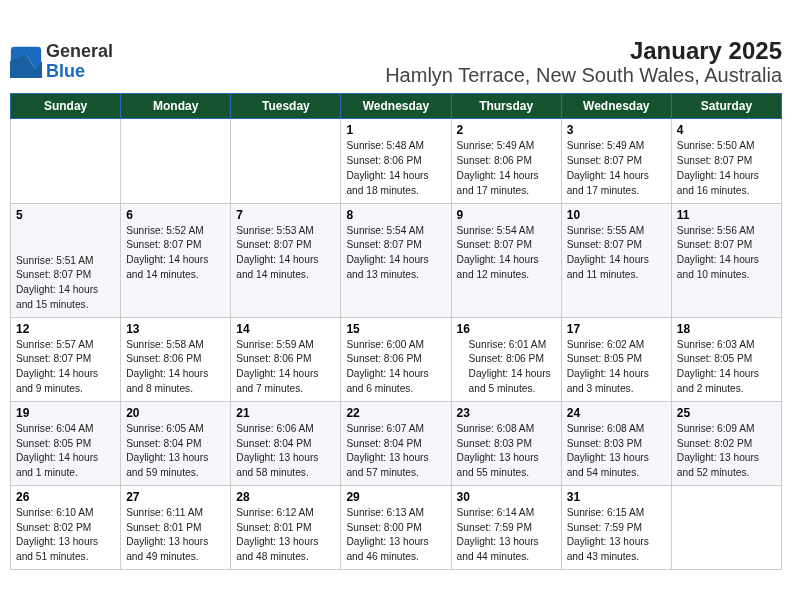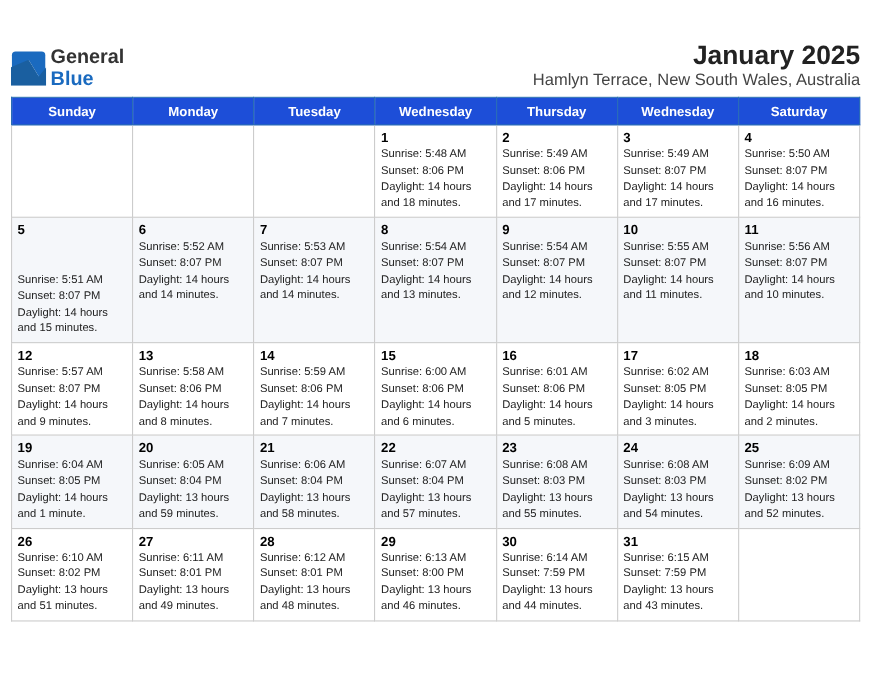--- a/index.html
+++ b/index.html
@@ -38,21 +38,21 @@
     .title-block {
       text-align: right;
     }
     .cal-title {
       font-size: 24px;
       font-weight: bold;
       color: #222;
       line-height: 1.1;
     }
     .cal-subtitle {
-      font-size: 15px;
+      font-size: 20px;
       color: #444;
     }
     table {
       width: 100%;
       border-collapse: collapse;
       font-size: 11px;
     }
     thead th {
       background: #2a6db5;
       color: #fff;
@@ -76,21 +76,21 @@
       margin-bottom: 2px;
     }
     .day-info {
       font-size: 10.2px;
       color: #222;
       line-height: 1.45;
     }
     .empty { background: #f9f9f9; }
     tr:nth-child(even) td { background: #f5f7fa; }
     tr:nth-child(odd) td { background: #fff; }
-    thead tr th { background: #1d4ed8; }
+    thead tr th { background: #14532d; }
   </style>
 </head>
 <body>
 
 <div class="header">
   <div class="logo">
     <svg class="logo-icon" width="38" height="38" viewBox="0 0 38 38">
       <rect x="1" y="1" width="36" height="36" rx="4" fill="#1a6abf"></rect>
       <polygon points="8,28 19,10 30,28" fill="white"></polygon>
       <polygon points="19,10 30,28 38,18 38,38 0,38 0,18" fill="#1a5fa0"></polygon>
@@ -228,21 +228,21 @@
         </td>
         <td>
           <span class="day-num">15</span>
           <div class="day-info" style="white-space: pre-line;">Sunrise: 6:00 AM
 Sunset: 8:06 PM
 Daylight: 14 hours
 and 6 minutes.</div>
         </td>
         <td>
           <span class="day-num">16</span>
-          <div class="day-info" style="white-space: pre-line;">Sunrise: 6:01 AM
+          <div class="day-info" style="white-space: pre-line; margin-left: 12px;">Sunrise: 6:01 AM
 Sunset: 8:06 PM
 Daylight: 14 hours
 and 5 minutes.</div>
         </td>
         <td>
           <span class="day-num">17</span>
           <div class="day-info" style="white-space: pre-line;">Sunrise: 6:02 AM
 Sunset: 8:05 PM
 Daylight: 14 hours
 and 3 minutes.</div>

